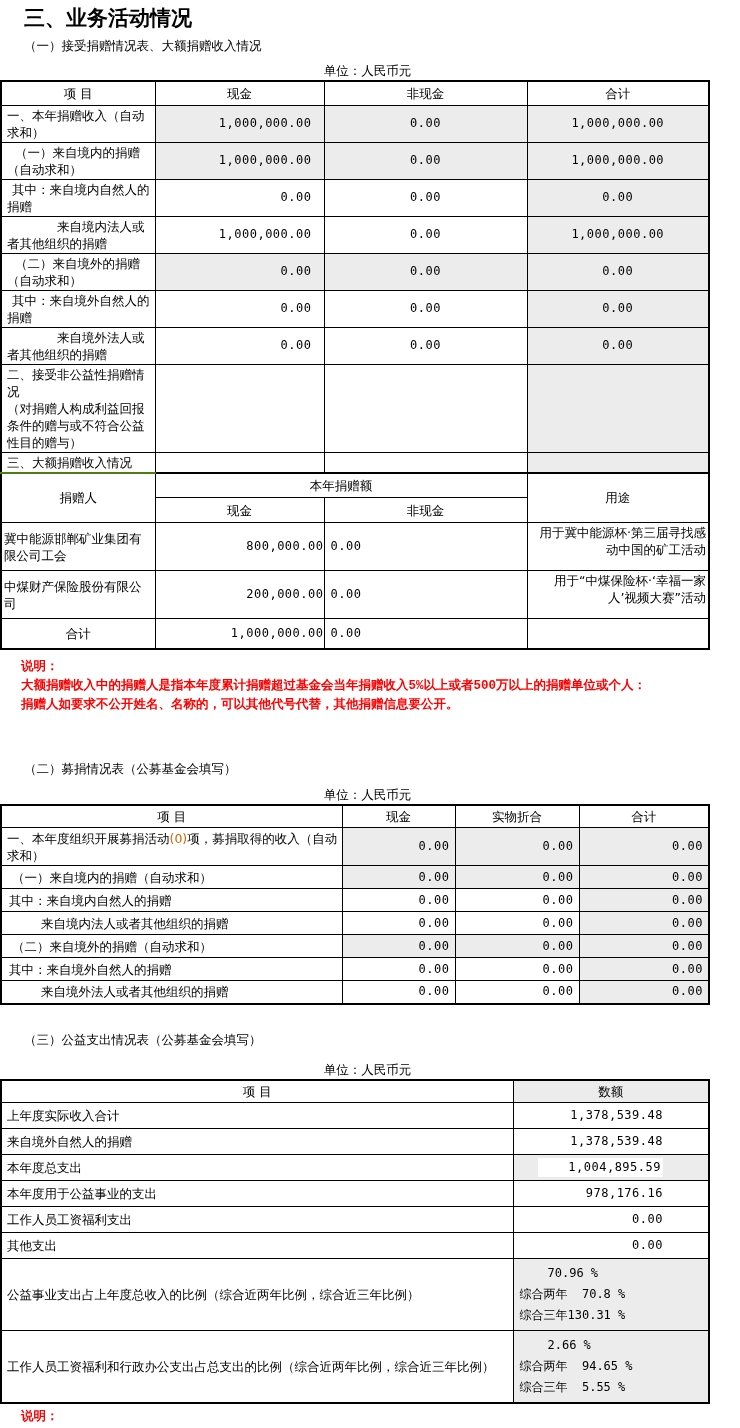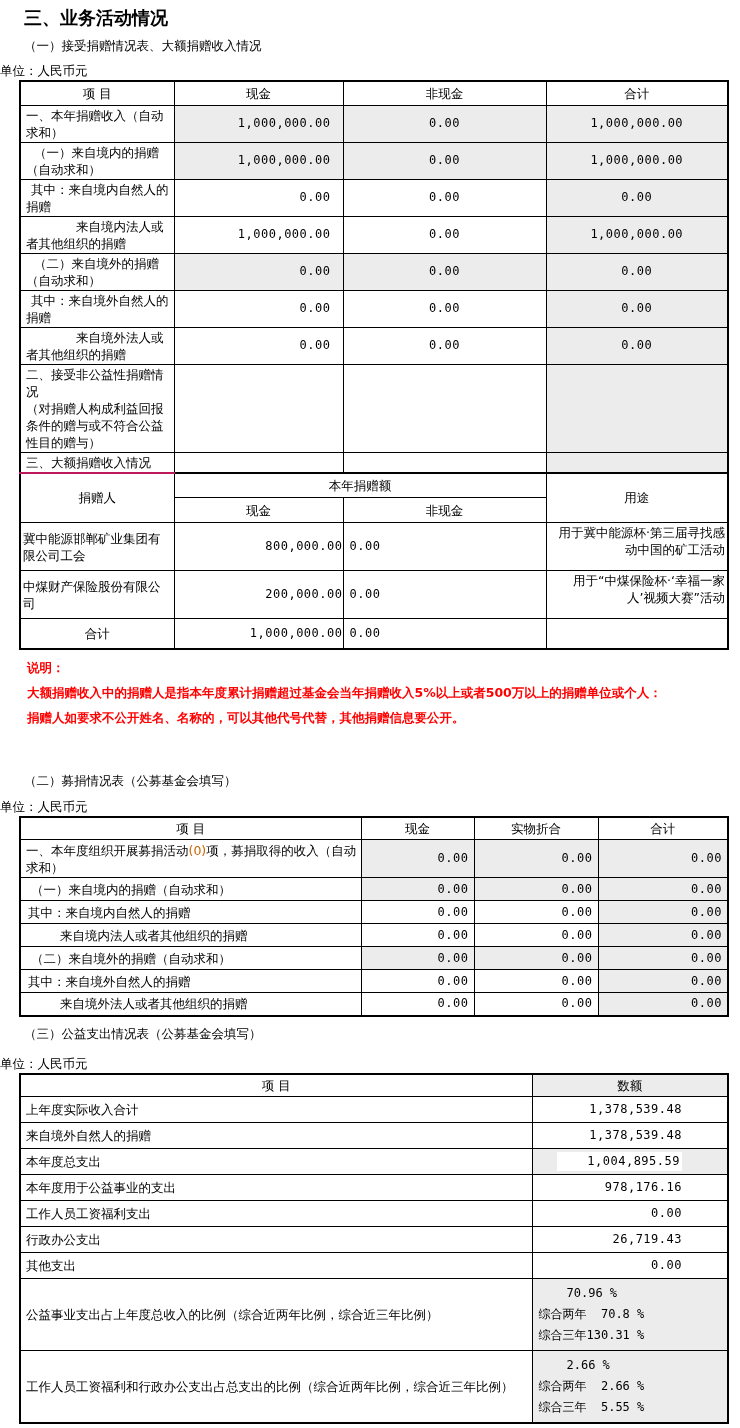--- a/index.html
+++ b/index.html
@@ -1,21 +1,21 @@
 <!DOCTYPE html>
 <html><head>
 <meta charset="utf-8">
 <style>
   html,body{margin:0;padding:0;background:#fff;}
   .page{width:740px;height:1428px;background:#fff;overflow:hidden;
         font-family:"DejaVu Sans",sans-serif;color:#000;}
-  .doc-title{font-size:18px;font-weight:bold;margin:8px 0 0 24px;line-height:20px;}
+  .doc-title{font-size:21px;font-weight:bold;margin:8px 0 0 24px;line-height:20px;}
   .sec-title{font-size:12.5px;font-weight:normal;margin:0 0 0 24px;line-height:17px;}
-  .unit{font-size:12.5px;text-align:left;margin:0 13px 1px 0;line-height:16px;}
-  table{border-collapse:collapse;table-layout:fixed;margin-left:19px;width:708px;
+  .unit{font-size:12.5px;text-align:center;margin:0 13px 1px 8px;line-height:16px;}
+  table{border-collapse:collapse;table-layout:fixed;width:708px;
         font-size:12.5px;border:2px solid #000;}
   td,th{border:1px solid #000;padding:0;vertical-align:middle;font-weight:normal;line-height:17px;}
   th{text-align:center;}
   .lbl{text-align:left;padding:1px 2px 1px 5px;white-space:pre-line;}
   .ti-a{text-indent:8px;}   
   .ti-b{text-indent:5px;}   
   .ti-c{text-indent:50px;}  
   .ti-a2{text-indent:5px;}
   .ti-b2{text-indent:2px;}
   .ti-c2{text-indent:34px;}
@@ -25,21 +25,21 @@
   .rt1{text-align:right;padding-right:12px;}   
   .rt2{text-align:right;padding-right:5px;}    
   .amt{text-align:right;padding-right:45px;}   
   .dname{text-align:left;padding:1px 2px;}
   .dcash{text-align:right;padding-left:12px;}
   .dnon{text-align:left;padding-left:6px;}
   .purp{text-align:right;padding:1px 2px 12px 3px;line-height:17px;}
   .wf{background:#fff;display:inline-block;padding:1px 2px 1px 30px;}
   .note{color:#f00;font-weight:bold;font-size:12.5px;line-height:17px;
         margin:9px 14px 0 19px;}
-  .note p{margin:8px;}
+  .note p{margin:2px;font-family:Liberation Mono, monospace;}
   .count{color:#c60;}
   .pct{padding:4px 0;}
   .pct div{white-space:pre;line-height:21px;font-family:"DejaVu Sans Mono",monospace;
            font-size:12px;text-align:left;padding-left:6px;}
   .pct div.first{padding-left:34px;}
 </style>
 </head>
 <body>
 
 <div class="page">
@@ -112,21 +112,21 @@
       <td class="num g ctr"></td>
     </tr>
     <tr style="height:20px;">
       <td class="lbl">三、大额捐赠收入情况</td>
       <td class="num rt1"></td>
       <td class="num ctr"></td>
       <td class="num g ctr"></td>
     </tr>
 
     <tr style="height:25px;">
-      <th rowspan="2" style="border-top:2px solid #be185d;">捐赠人</th>
+      <th rowspan="2" style="border-top:2px solid #4d7c0f;">捐赠人</th>
       <th colspan="2" style="border-top:2px solid #000;">本年捐赠额</th>
       <th rowspan="2" style="border-top:2px solid #000;">用途</th>
     </tr>
     <tr style="height:25px;">
       <th>现金</th>
       <th>非现金</th>
     </tr>
     <tr style="height:45px;">
       <td class="dname">冀中能源邯郸矿业集团有限公司工会</td>
       <td class="num dcash">800,000.00</td>
@@ -209,21 +209,21 @@
     </tr>
     <tr style="height:23px;">
       <td class="lbl ti-c2">来自境外法人或者其他组织的捐赠</td>
       <td class="num rt2">0.00</td>
       <td class="num rt2">0.00</td>
       <td class="num g rt2">0.00</td>
     </tr>
   </tbody>
     </table>
 
-  <div class="sec-title" style="margin-top:8px;">（三）公益支出情况表（公募基金会填写）</div>
+  <div class="sec-title" style="margin-top:26px;">（三）公益支出情况表（公募基金会填写）</div>
   <div class="unit" style="margin-top:14px;">单位：人民币元</div>
 
   <table>
     <colgroup>
         <col style="width:512px">
         <col style="width:196px">
       </colgroup>
     <tbody>
         <tr style="height:23px;">
       <th>项 目</th>
@@ -243,40 +243,36 @@
     </tr>
     <tr style="height:26px;">
       <td class="lbl">本年度用于公益事业的支出</td>
       <td class="num amt">978,176.16</td>
     </tr>
     <tr style="height:26px;">
       <td class="lbl">工作人员工资福利支出</td>
       <td class="num amt">0.00</td>
     </tr>
     <tr style="height:26px;">
-      <td class="lbl">行政办公支出</td>
-      <td class="num amt">26,719.43</td>
-    </tr>
-    <tr style="height:26px;">
       <td class="lbl">其他支出</td>
       <td class="num amt">0.00</td>
     </tr>
     <tr style="height:69px;">
       <td class="lbl">公益事业支出占上年度总收入的比例（综合近两年比例，综合近三年比例）</td>
       <td class="g pct">
         <div class="first">70.96 %</div>
         <div>综合两年  70.8 %</div>
         <div>综合三年130.31 %</div>
       </td>
     </tr>
     <tr style="height:69px;">
       <td class="lbl">工作人员工资福利和行政办公支出占总支出的比例（综合近两年比例，综合近三年比例）</td>
       <td class="g pct">
         <div class="first">2.66 %</div>
-        <div>综合两年  2.66 %</div>
+        <div>综合两年  94.65 %</div>
         <div>综合三年  5.55 %</div>
       </td>
     </tr>
   </tbody>
     </table>
 
   <div class="note" style="margin-top:5px;">
     <p>说明：</p>
 
   </div>

